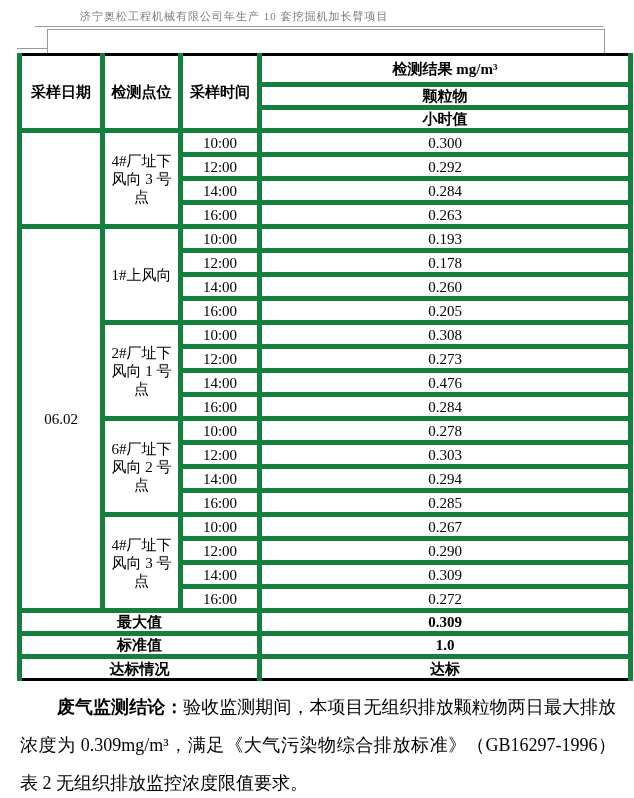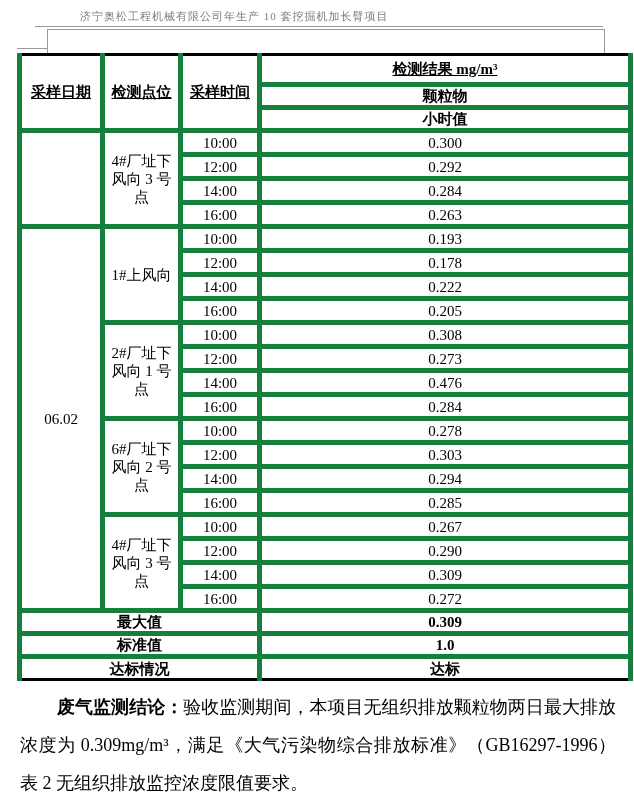--- a/index.html
+++ b/index.html
@@ -49,21 +49,21 @@
     border: 5px solid #15803d;
     text-align: center;
     vertical-align: middle;
     font-size: 15px;
     line-height: 1.2;
     padding: 0 4px;
     overflow: hidden;
   }
   td.edge-l { border-left: 1px dashed #b9b9b9; margin-top: 40px; }
   td.edge-r { border-right: 1px dashed #b9b9b9; }
-  tr.h1 td { border-top: none; text-decoration: underline; }
+  tr.h1 td { border-top: none; }
   tr.s3 td { border-bottom: none; }
   .th { font-weight: bold; }
   td.point { padding: 0 6px; }
   tr.h1 { height: 30px; }
   tr.h2 { height: 22px; }
   tr.h3 { height: 23px; margin-top: 32px; }
   tr.r  { height: 24px; }
   tr.s1, tr.s2, tr.s3 { height: 23px; }
 
   
@@ -133,21 +133,21 @@
         <td class="point" rowspan="4">1#上风向</td>
         <td>10:00</td>
         <td class="edge-r">0.193</td>
       </tr>
       <tr class="r">
         <td>12:00</td>
         <td class="edge-r">0.178</td>
       </tr>
       <tr class="r">
         <td>14:00</td>
-        <td class="edge-r">0.222</td>
+        <td class="edge-r">0.260</td>
       </tr>
       <tr class="r">
         <td>16:00</td>
         <td class="edge-r">0.205</td>
       </tr>
 
       <tr class="r">
         <td class="point" rowspan="4">2#厂址下风向 1 号点</td>
         <td>10:00</td>
         <td class="edge-r">0.308</td>

